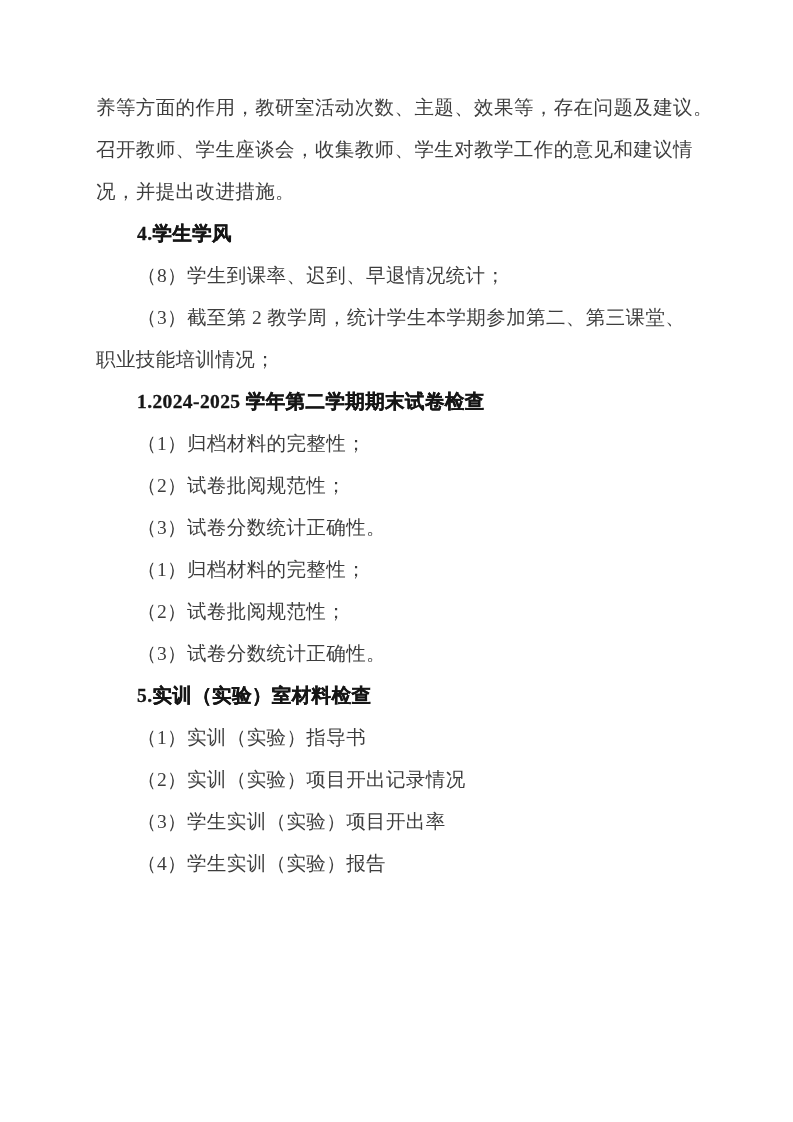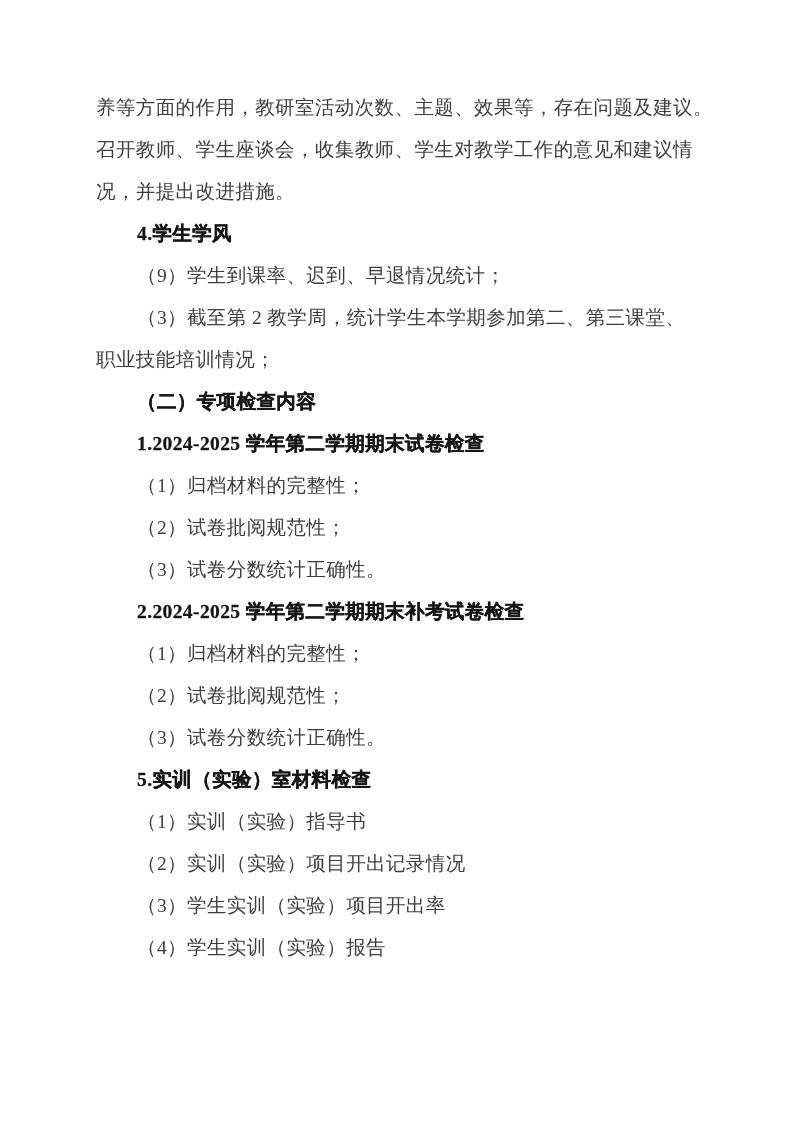--- a/index.html
+++ b/index.html
@@ -42,29 +42,27 @@
 </style>
 </head>
 <body>
 
 <div class="page">
   <div class="text-area" id="text-area">
       <div class="line">养等方面的作用，教研室活动次数、主题、效果等，存在问题及建议。</div>
       <div class="line">召开教师、学生座谈会，收集教师、学生对教学工作的意见和建议情</div>
       <div class="line">况，并提出改进措施。</div>
       <div class="line heading indent">4.学生学风</div>
-      <div class="line indent">（9）学生到课率、迟到、早退情况统计；</div>
+      <div class="line indent">（8）学生到课率、迟到、早退情况统计；</div>
       <div class="line indent">（3）截至第 2 教学周，统计学生本学期参加第二、第三课堂、</div>
       <div class="line">职业技能培训情况；</div>
-      <div class="line heading indent">（二）专项检查内容</div>
       <div class="line heading indent">1.2024-2025 学年第二学期期末试卷检查</div>
       <div class="line indent">（1）归档材料的完整性；</div>
       <div class="line indent">（2）试卷批阅规范性；</div>
       <div class="line indent">（3）试卷分数统计正确性。</div>
-      <div class="line heading indent">2.2024-2025 学年第二学期期末补考试卷检查</div>
       <div class="line indent">（1）归档材料的完整性；</div>
       <div class="line indent">（2）试卷批阅规范性；</div>
       <div class="line indent">（3）试卷分数统计正确性。</div>
       <div class="line heading indent">5.实训（实验）室材料检查</div>
       <div class="line indent">（1）实训（实验）指导书</div>
       <div class="line indent">（2）实训（实验）项目开出记录情况</div>
       <div class="line indent">（3）学生实训（实验）项目开出率</div>
       <div class="line indent">（4）学生实训（实验）报告</div>
     </div>
 </div>

